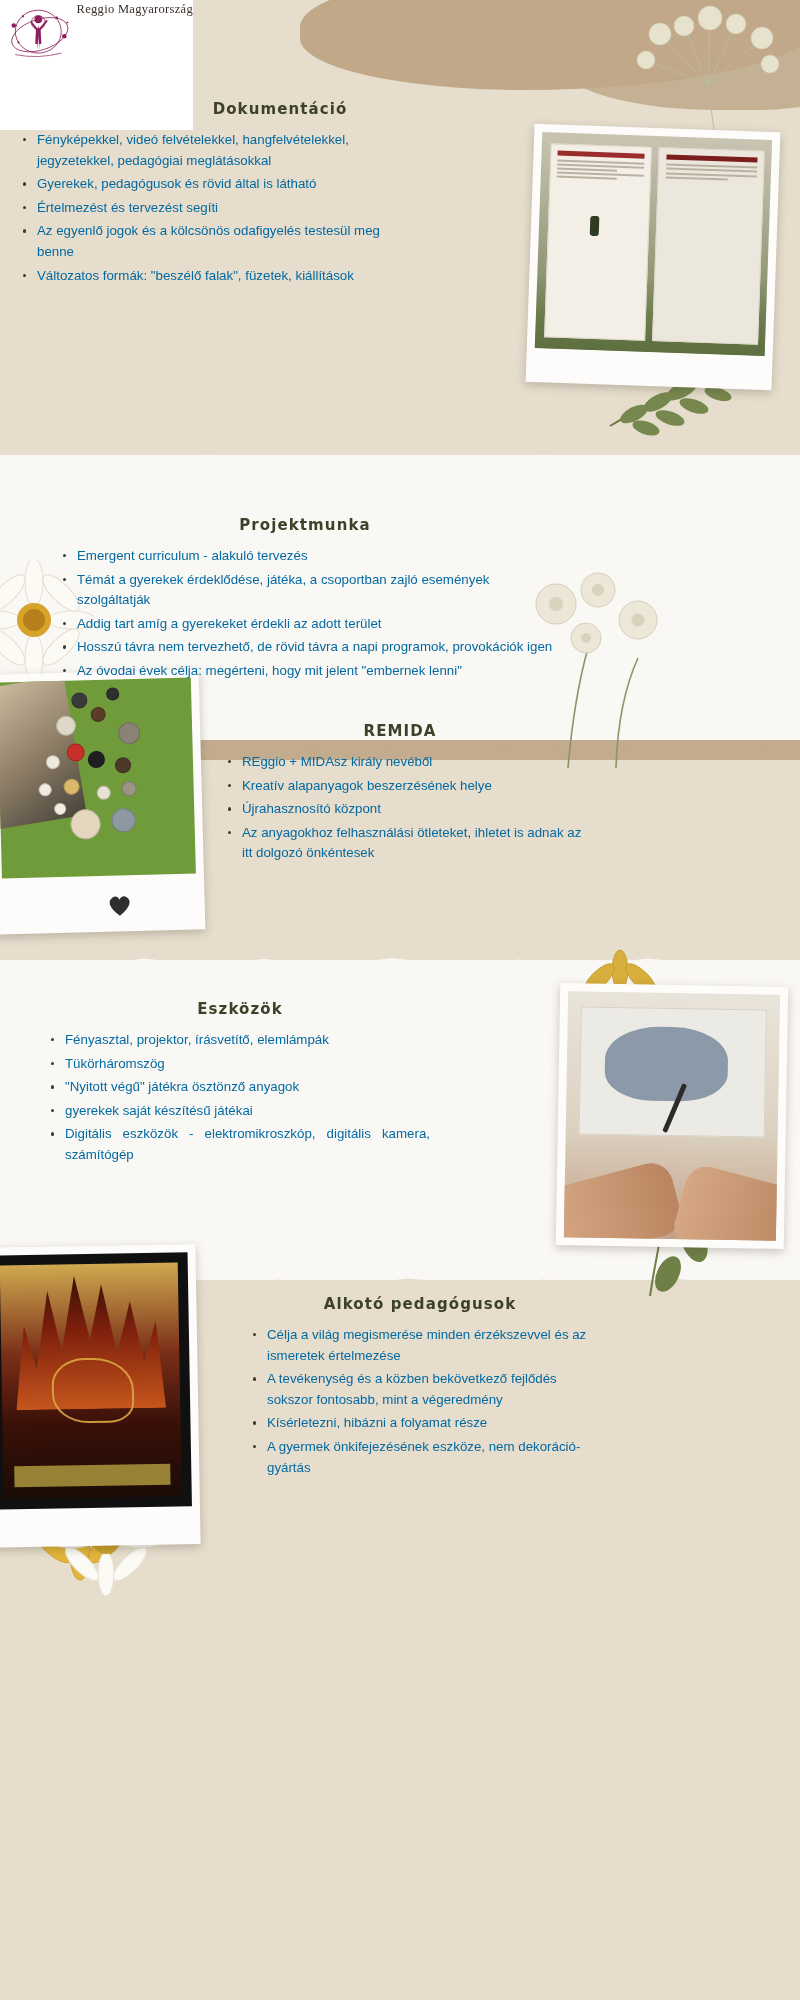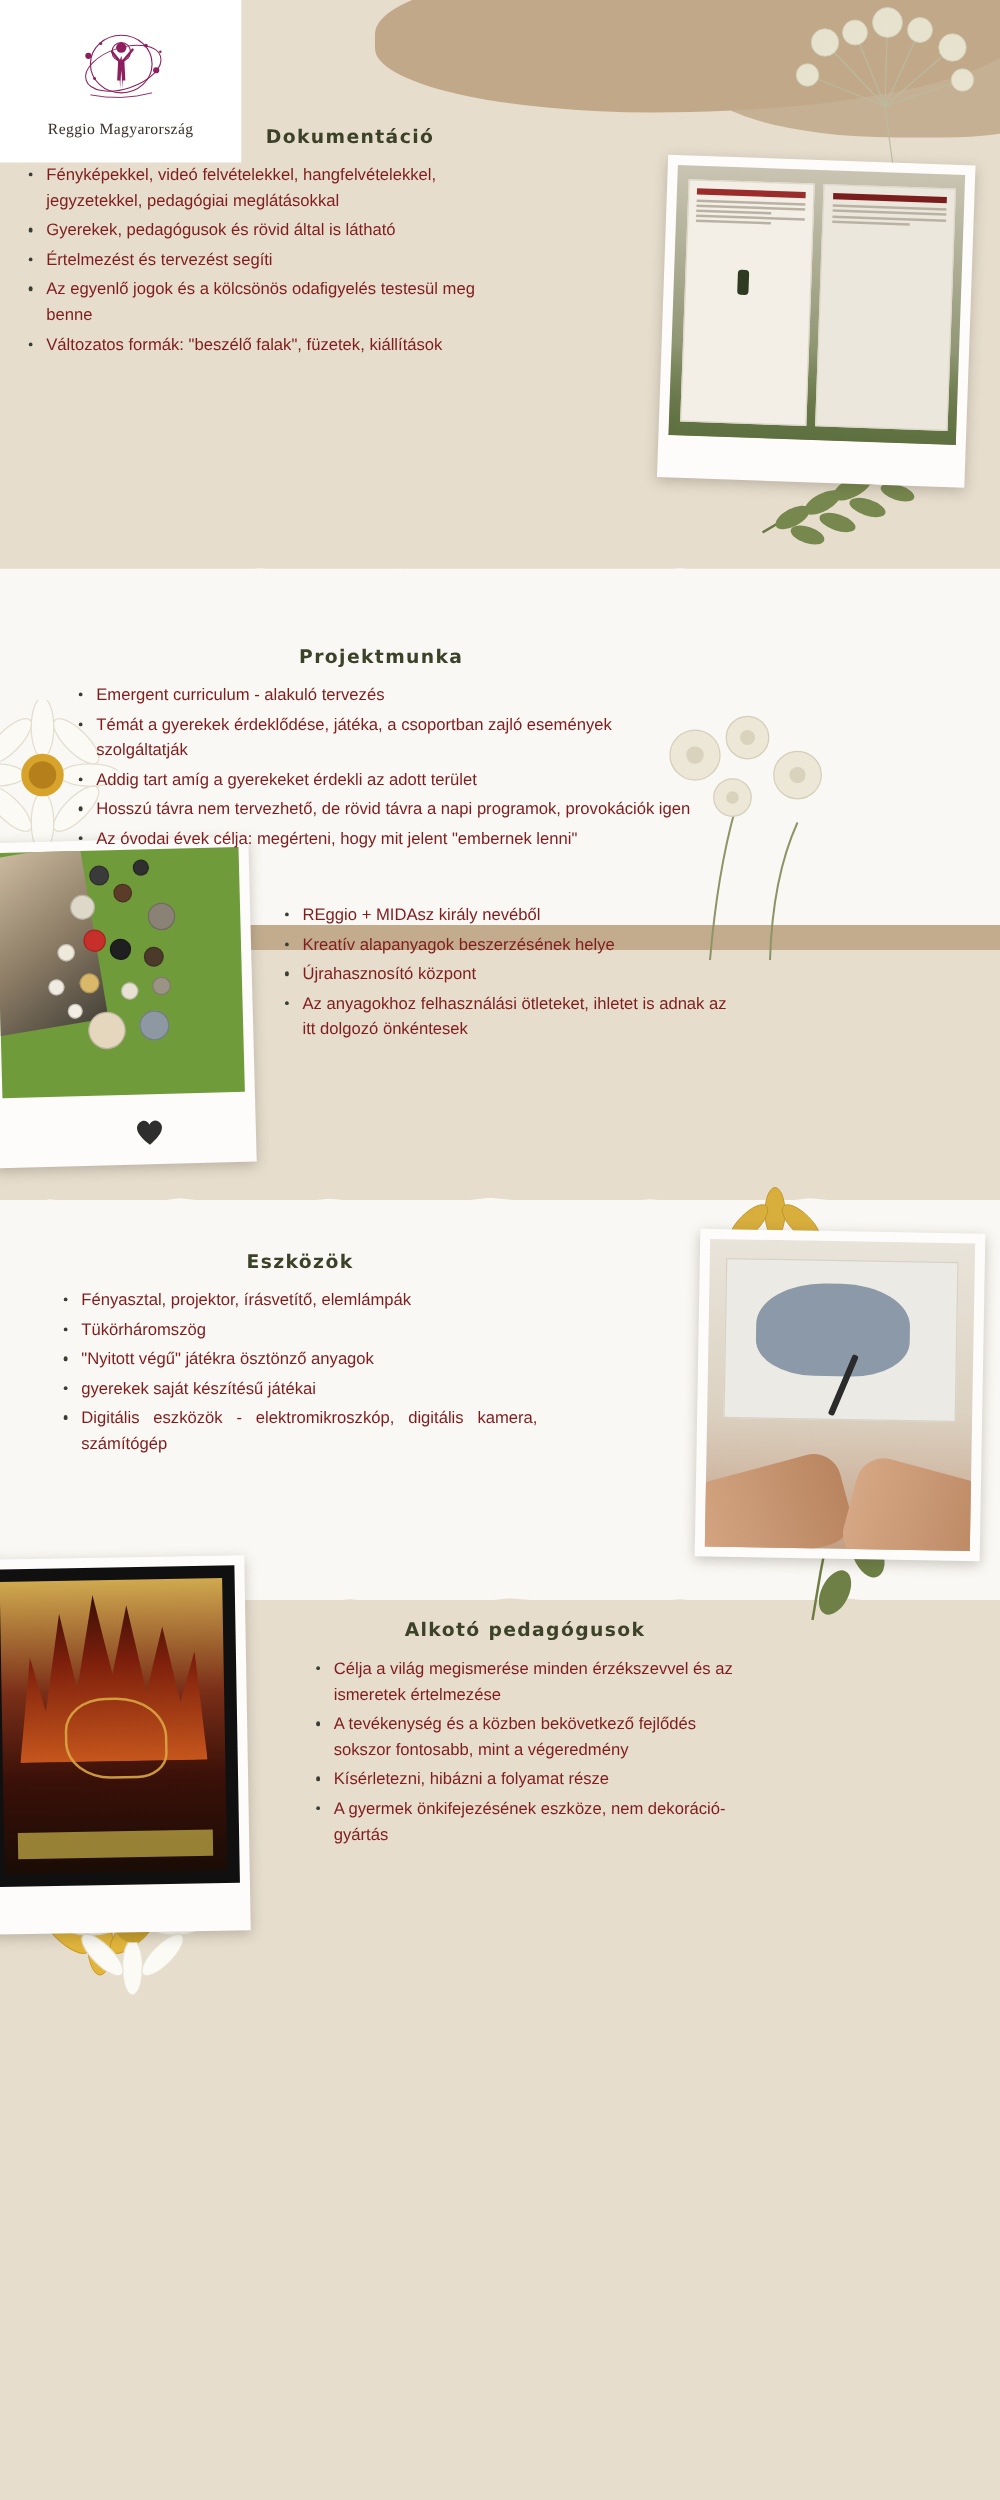--- a/index.html
+++ b/index.html
@@ -40,22 +40,21 @@
   }
 
   
   .logo-card {
     position: absolute;
     left: 0; top: 0;
     width: 193px; height: 130px;
     background: #ffffff;
     z-index: 6;
     display: flex;
-    flex-direction: column;
-    align-items: center;
+    flex-direction: row;
     justify-content: center;
   }
   .logo-mark { width: 84px; height: 74px; }
   .logo-text {
     margin-top: 2px;
     font-family: "Liberation Serif", serif;
     font-size: 12.5px;
     letter-spacing: .3px;
     color: #3a2f2a;
     white-space: nowrap;
@@ -71,21 +70,21 @@
     letter-spacing: 1.1px;
     color: #3c4228;
     text-align: center;
     margin-bottom: 12px;
   }
 
   ul.bullets {
     list-style: none;
     font-size: 13.3px;
     line-height: 1.55;
-    color: #7f1d1d;
+    color: #0369a1;
   }
   ul.bullets li {
     position: relative;
     padding-left: 17px;
     margin-bottom: 3px;
   }
   ul.bullets li::before {
     content: "";
     position: absolute;
     left: 3px;
@@ -304,20 +303,21 @@
       <div class="btn" style="left:36%;top:66%;width:30px;height:30px;background:#e4d7bd;"></div>
       <div class="btn" style="left:57%;top:66%;width:24px;height:24px;background:#8d98a2;"></div>
       <div class="btn" style="left:28%;top:62%;width:12px;height:12px;background:#f3eee3;"></div>
     </div>
     <svg class="heart" style="left:112px;top:222px;" viewBox="0 0 32 30">
       <path d="M16 28 C2 17 1 9 7 5 c4-3 8 0 9 3 1-3 5-6 9-3 6 4 5 12-9 23z" fill="#2e2e2e"></path>
     </svg>
   </div>
 
   <div class="section" style="left:215px;top:722px;width:370px;">
+    <div class="sec-title">REMIDA</div>
     <ul class="bullets" style="padding-left:10px;">
       <li>REggio + MIDAsz király nevéből</li>
       <li>Kreatív alapanyagok beszerzésének helye</li>
       <li>Újrahasznosító központ</li>
       <li>Az anyagokhoz felhasználási ötleteket, ihletet is adnak az itt dolgozó önkéntesek</li>
     </ul>
   </div>
 
   <div class="section" style="left:30px;top:1000px;width:400px;">
     <div class="sec-title" style="padding-left:20px;">Eszközök</div>

